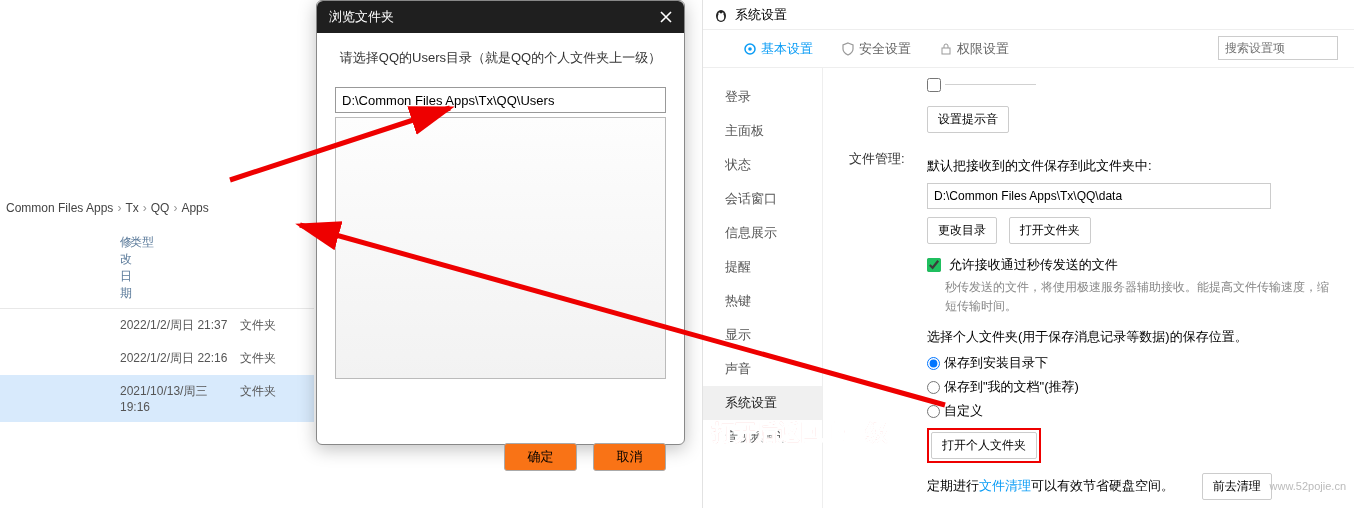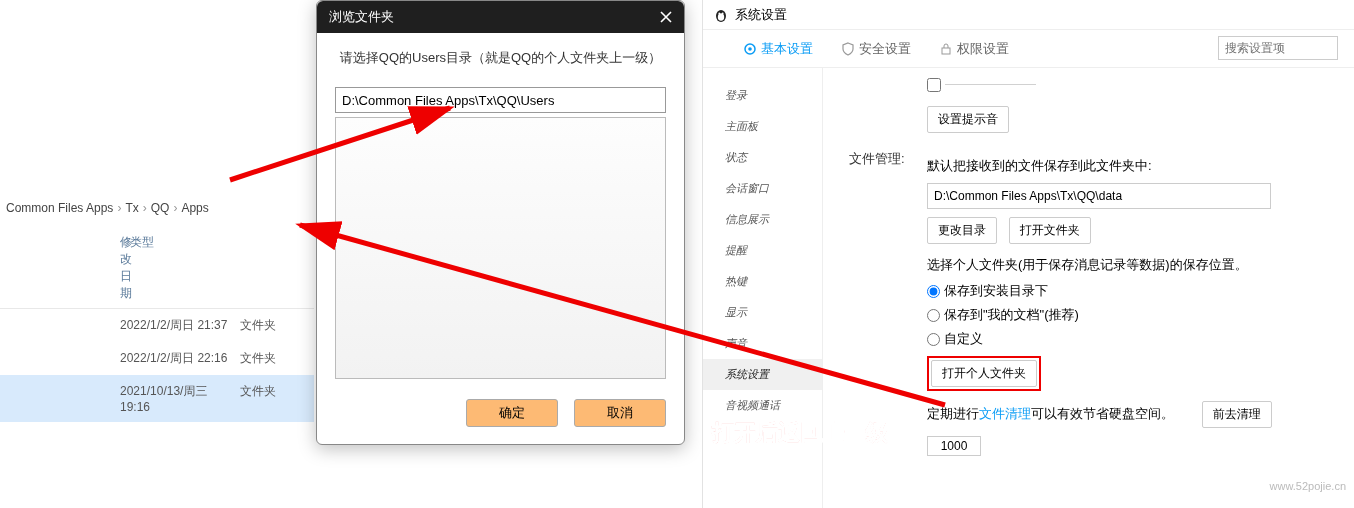--- a/index.html
+++ b/index.html
@@ -20,33 +20,33 @@
 
 
 .dialog { position: absolute; left: 316px; top: 0; width: 369px; height: 445px; background: #fff; border: 1px solid #888; border-radius: 6px; box-shadow: 0 4px 18px rgba(0,0,0,0.25); }
 .dialog-title { height: 32px; background: #1f1f1f; color: #fff; display: flex; align-items: center; justify-content: space-between; padding: 0 8px 0 12px; border-radius: 6px 6px 0 0; font-size: 13px; }
 .dialog-close { width: 20px; height: 20px; color: #fff; display:flex; align-items:center; justify-content:center; cursor:pointer; }
 .dialog-body { padding: 16px 18px 10px; }
 .dialog-hint { font-size: 13px; color: #333; margin-bottom: 20px; text-align: center; }
 .path-input { width: 100%; height: 26px; border: 1px solid #999; padding: 0 6px; font-size: 13px; }
 .tree-box { margin-top: 4px; width: 100%; height: 262px; border: 1px solid #bbb; background: linear-gradient(180deg,#fdfdfd,#f2f2f2); }
 .dialog-buttons { display: flex; justify-content: flex-end; gap: 16px; padding: 10px 18px 14px; }
-.dbtn { width: 92px; height: 28px; border: 1px solid #aaa; background: #fdba74; border-radius: 3px; font-size: 13px; cursor:pointer; }
+.dbtn { width: 73px; height: 28px; border: 1px solid #aaa; background: #f97316; border-radius: 3px; font-size: 13px; cursor:pointer;margin-top:44px; }
 
 
 .settings { position: absolute; left: 702px; top: 0; width: 652px; height: 508px; background: #fff; border-left: 1px solid #e2e2e2; }
 .settings-header { height: 30px; display: flex; align-items: center; padding-left: 10px; gap: 6px; border-bottom: 1px solid #eee; }
 .settings-header .penguin { width: 16px; height: 16px; }
 .settings-tabs { height: 38px; display: flex; align-items: center; gap: 28px; padding-left: 40px; border-bottom: 1px solid #eee; position: relative; }
 .stab { display: flex; align-items: center; gap: 4px; color: #666; font-size: 13px; cursor:pointer; }
 .stab.active { color: #0a9cf5; }
 .search-box { position: absolute; right: 16px; top: 6px; border: 1px solid #ccc; width: 120px; height: 24px; padding: 0 6px; font-size: 12px; color: #999; }
 .settings-content { display: flex; height: calc(100% - 68px); }
 .snav { width: 120px; border-right: 1px solid #eee; padding-top: 12px; }
-.snav-item { padding: 8px 0 8px 22px; font-size: 11px; color: #555; cursor:pointer;font-style:italic; }
+.snav-item { padding: 8px 0 8px 22px; font-size: 13px; color: #555; cursor:pointer; }
 .snav-item.active { background: #f0f0f0; color: #222; }
 .spane { flex: 1; padding: 0 18px 0 26px; position: relative; overflow: hidden; }
 .slabel { position: absolute; left: 26px; color: #333; font-size: 13px; }
 .srow { margin-left: 78px; }
 .btn-outline { border: 1px solid #ccc; background: #fff; padding: 4px 10px; font-size: 12px; cursor:pointer; border-radius: 2px; }
 .path-field { width: 344px; height: 26px; border: 1px solid #ccc; padding: 0 6px; font-size: 12px; }
 .chk { width: 14px; height: 14px; vertical-align: middle; margin-right: 4px; }
 .chk.green { accent-color: #1fbf5f; }
 .gray-help { color: #888; font-size: 12px; line-height: 1.6; margin-top: 4px; }
 .radio { margin-right: 4px; vertical-align: middle; }
@@ -162,20 +162,25 @@
       <div style="margin-left:78px; margin-top:8px;"><input type="checkbox" class="chk" style=""><span style="color:#ccc">———————</span></div>
       <div style="margin-left:78px; margin-top:14px;"><button class="btn-outline">设置提示音</button></div>
 
       <div class="slabel" style="top:82px;">文件管理:</div>
       <div class="srow" style="margin-top:24px;">默认把接收到的文件保存到此文件夹中:</div>
       <div class="srow" style="margin-top:8px;"><input class="path-field" value="D:\Common Files Apps\Tx\QQ\data" style=""></div>
       <div class="srow" style="margin-top:8px;">
         <button class="btn-outline">更改目录</button>
         <button class="btn-outline" style="margin-left:8px;">打开文件夹</button>
       </div>
+      <div class="srow" style="margin-top:12px;">
+        <input type="checkbox" class="chk green" checked="" style="">
+        <span>允许接收通过秒传发送的文件</span>
+        <div class="gray-help" style="margin-left:18px;">秒传发送的文件，将使用极速服务器辅助接收。能提高文件传输速度，缩短传输时间。</div>
+      </div>
       <div class="srow" style="margin-top:12px;">选择个人文件夹(用于保存消息记录等数据)的保存位置。</div>
       <div class="srow" style="margin-top:8px;"><input type="radio" name="pf" class="radio" checked="" style=""><span>保存到安装目录下</span></div>
       <div class="srow" style="margin-top:6px;"><input type="radio" name="pf" class="radio" style=""><span>保存到"我的文档"(推荐)</span></div>
       <div class="srow" style="margin-top:6px;"><input type="radio" name="pf" class="radio" style=""><span>自定义</span></div>
       <div class="srow" style="margin-top:8px;">
         <span class="red-box">
           <button class="btn-outline" style="border:1px solid #ccc;">打开个人文件夹</button>
         </span>
       </div>
       <div class="srow" style="margin-top:10px;">

